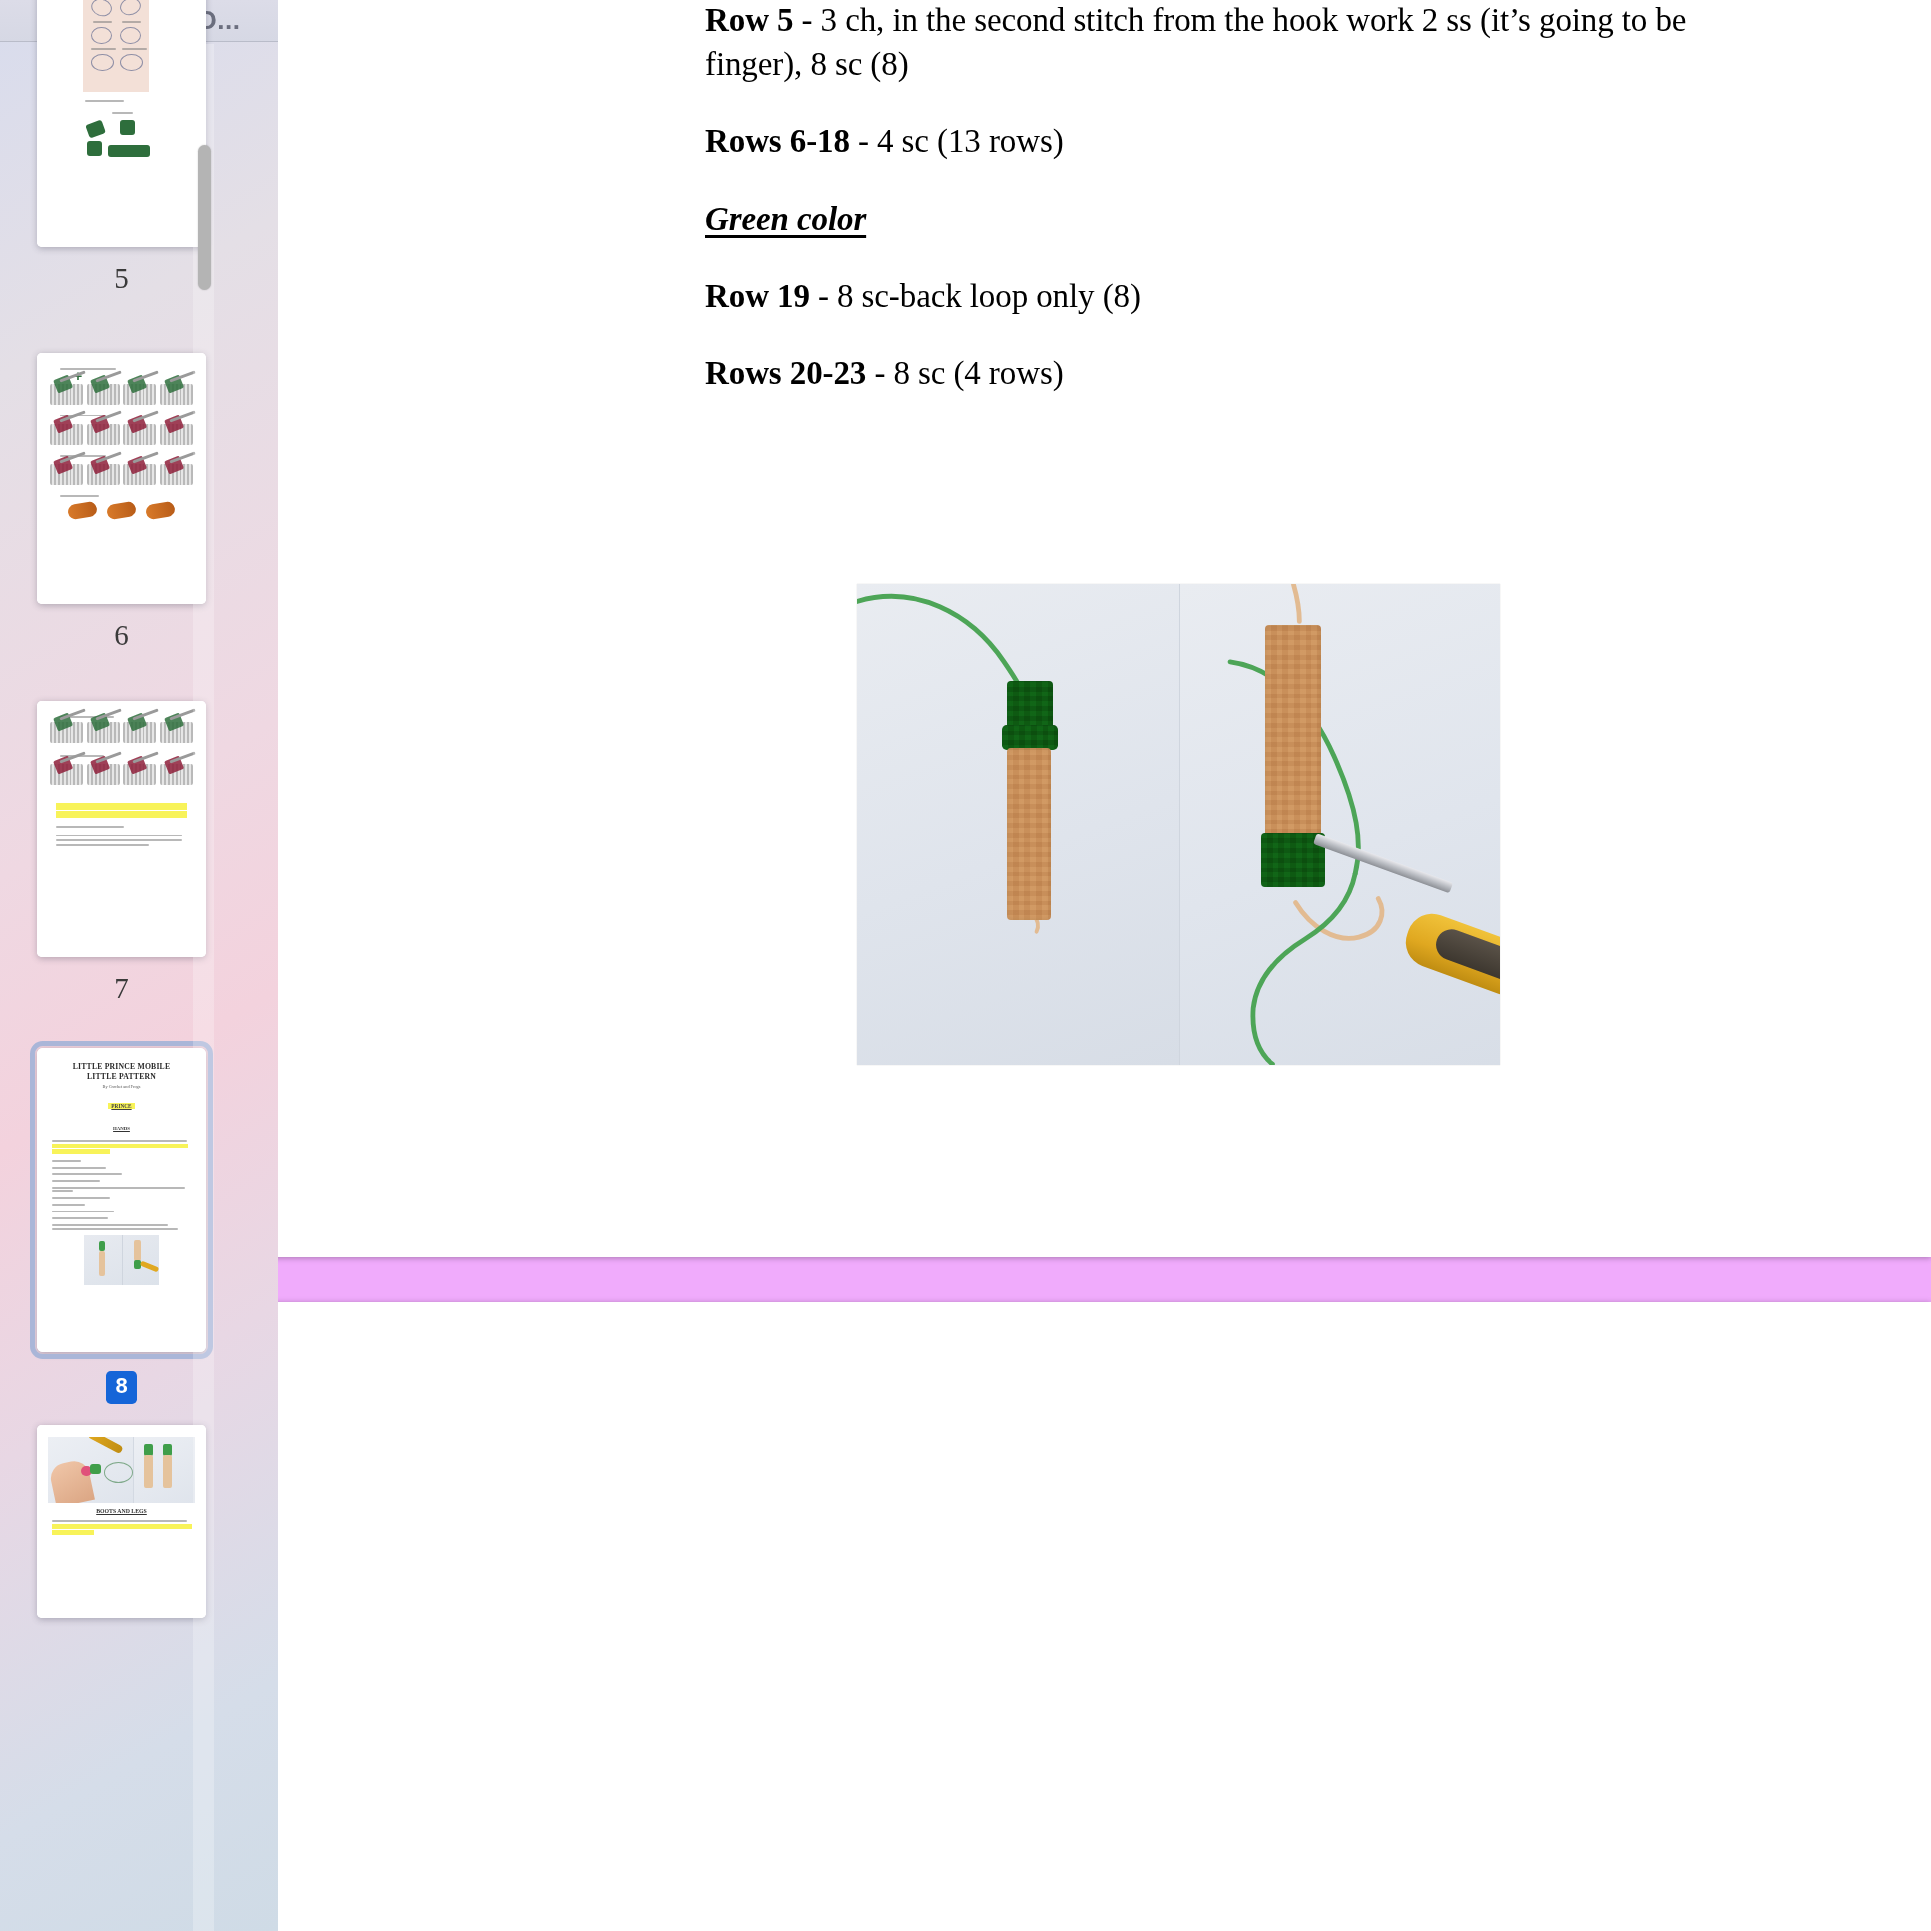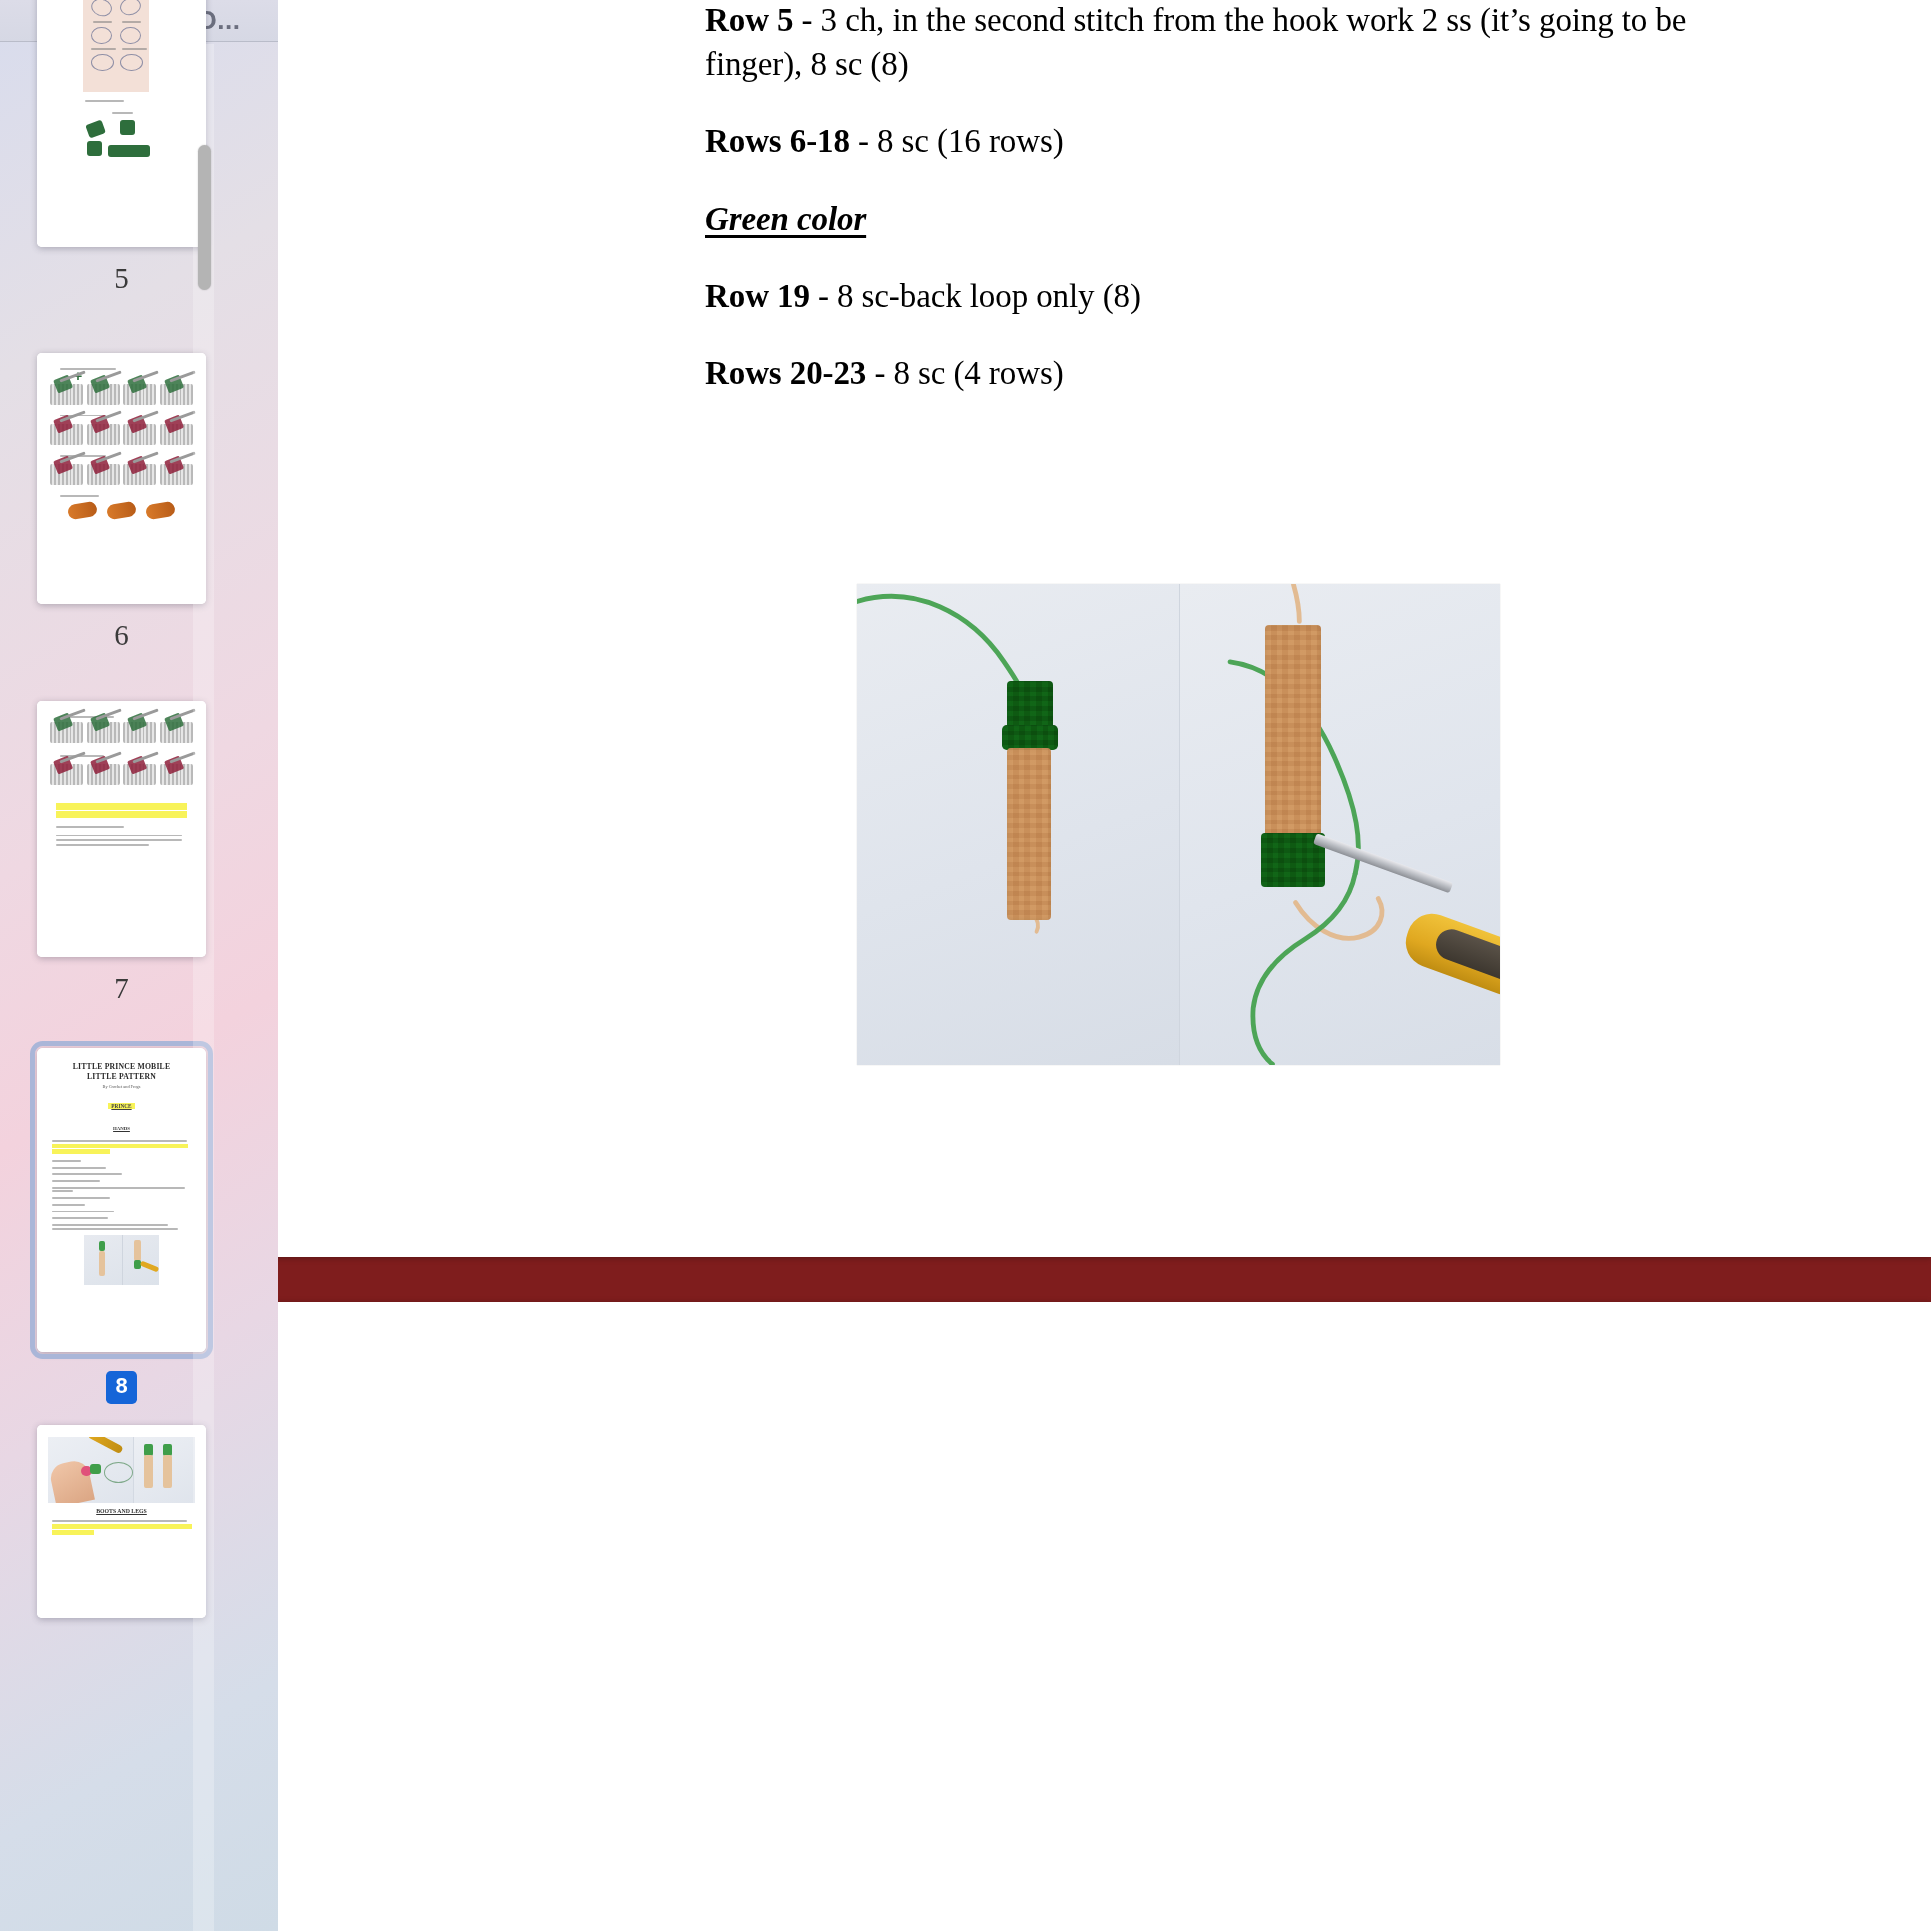--- a/index.html
+++ b/index.html
@@ -82,21 +82,21 @@
   }
   #sb-thumb {
     position:absolute; left:198px; top:145px; width:12.6px; height:145px;
     background:#b4b4b4; border-radius:6.8px; z-index:5;
     box-shadow:0 0 1.9px rgba(0,0,0,.2);
   }
 
   
   #doc-area {
     position:absolute; left:278px; top:0; right:0; bottom:0;
-    background:#7f1d1d; overflow:hidden;
+    background:#f0abfc; overflow:hidden;
   }
   .page {
     position:absolute; left:-31px; background:#fff;
     box-shadow:0 1px 5.8px rgba(0,0,0,.30);
   }
   #page-current { top:-46px; width:1684px; height:1303px; }
   #page-next    { top:1302px; width:1684px; height:637px; }
 
   .content {
     position:absolute; left:458px; top:44px; width:1062px;
@@ -402,21 +402,21 @@
 <div id="doc-area">
 
   <div class="page" id="page-current">
     <div class="content">
 
       <p class="body">
         <b>Row 5</b><span> - 3 ch, in the second stitch from the hook work 2 ss (it’s going to be finger), 8 sc (8)</span>
       </p>
 
       <p class="body">
-        <b>Rows 6-18</b><span> - 8 sc (16 rows)</span>
+        <b>Rows 6-18</b><span> - 4 sc (13 rows)</span>
       </p>
 
       <p class="body">
         <span class="gi">Green color</span>
       </p>
 
       <p class="body">
         <b>Row 19</b><span> - 8 sc-back loop only (8)</span>
       </p>
 

